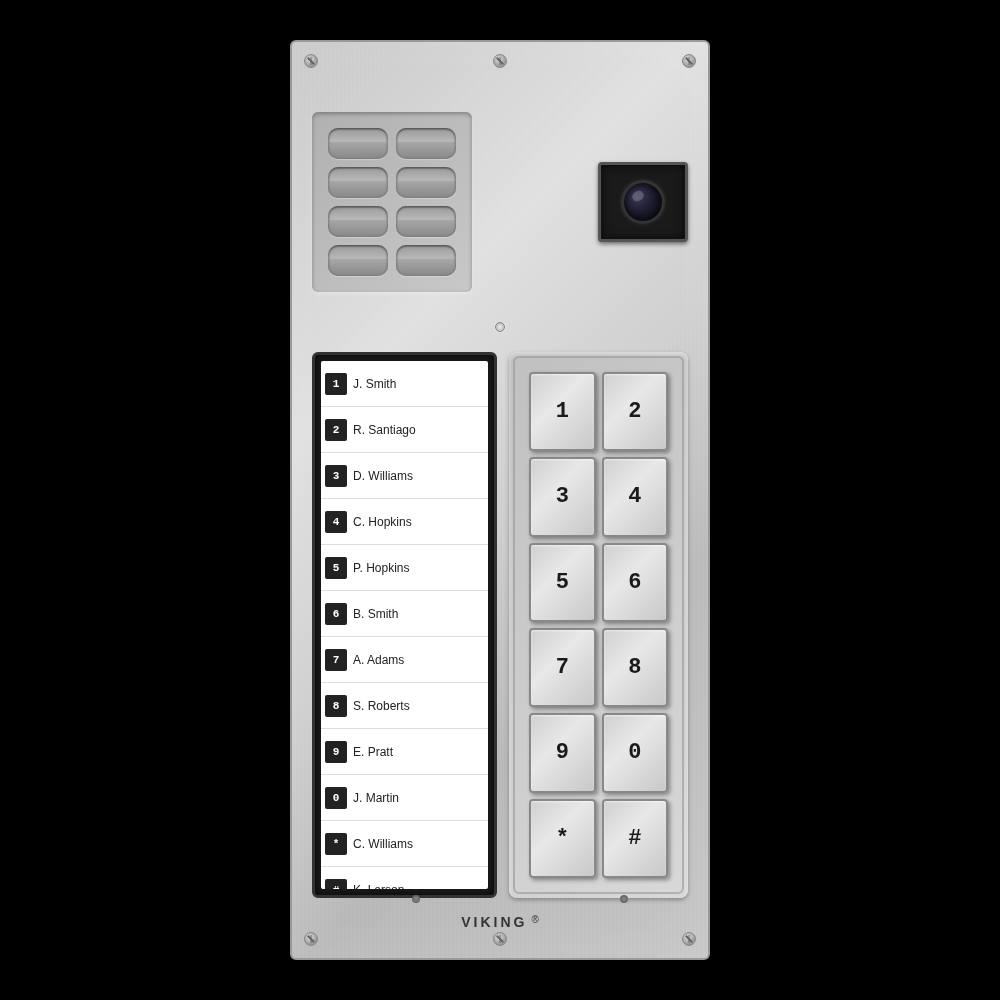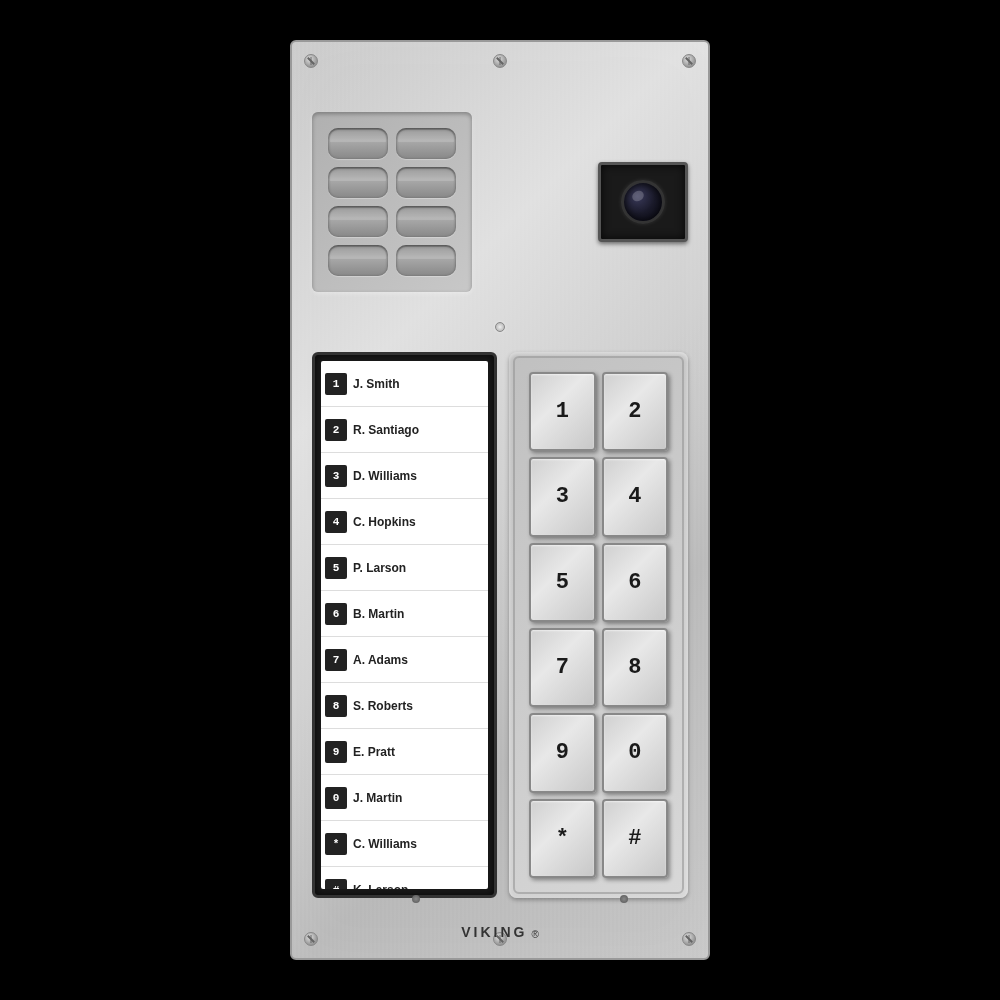--- a/index.html
+++ b/index.html
@@ -220,21 +220,21 @@
       justify-content: center;
       border-radius: 2px;
       flex-shrink: 0;
       margin-right: 6px;
       font-family: 'Courier New', monospace;
     }
 
     .dir-name {
       font-size: 12px;
       color: #222;
-      font-weight: 700;
+      font-weight: 400;
       font-family: Arial, sans-serif;
     }
 
     
     .keypad-section {
       flex: 1;
       background: linear-gradient(135deg, #c0c0c0, #d8d8d8);
       border-radius: 8px;
       padding: 8px;
       box-shadow: inset 0 2px 4px rgba(255,255,255,0.5), 0 2px 4px rgba(0,0,0,0.3);
@@ -272,25 +272,25 @@
       color: #1a1a1a;
       cursor: pointer;
       box-shadow: 2px 2px 4px rgba(0,0,0,0.4), inset 0 1px 2px rgba(255,255,255,0.6);
       font-family: 'Courier New', monospace;
       position: relative;
     }
 
     
     .viking-logo {
       position: absolute;
-      bottom: 18px;
+      bottom: 28px;
       left: 50%;
       transform: translateX(-50%);
       display: flex;
-      align-items: flex-end;
+      align-items: flex-start;
       gap: 4px;
       white-space: nowrap;
     }
 
     .viking-text {
       font-family: Arial, sans-serif;
       font-size: 14px;
       font-weight: bold;
       color: #333;
       letter-spacing: 3px;
@@ -353,25 +353,25 @@
           <div class="directory-row">
             <div class="dir-number">3</div>
             <div class="dir-name">D. Williams</div>
           </div>
           <div class="directory-row">
             <div class="dir-number">4</div>
             <div class="dir-name">C. Hopkins</div>
           </div>
           <div class="directory-row">
             <div class="dir-number">5</div>
-            <div class="dir-name">P. Larson</div>
+            <div class="dir-name">P. Hopkins</div>
           </div>
           <div class="directory-row">
             <div class="dir-number">6</div>
-            <div class="dir-name">B. Martin</div>
+            <div class="dir-name">B. Smith</div>
           </div>
           <div class="directory-row">
             <div class="dir-number">7</div>
             <div class="dir-name">A. Adams</div>
           </div>
           <div class="directory-row">
             <div class="dir-number">8</div>
             <div class="dir-name">S. Roberts</div>
           </div>
           <div class="directory-row">

